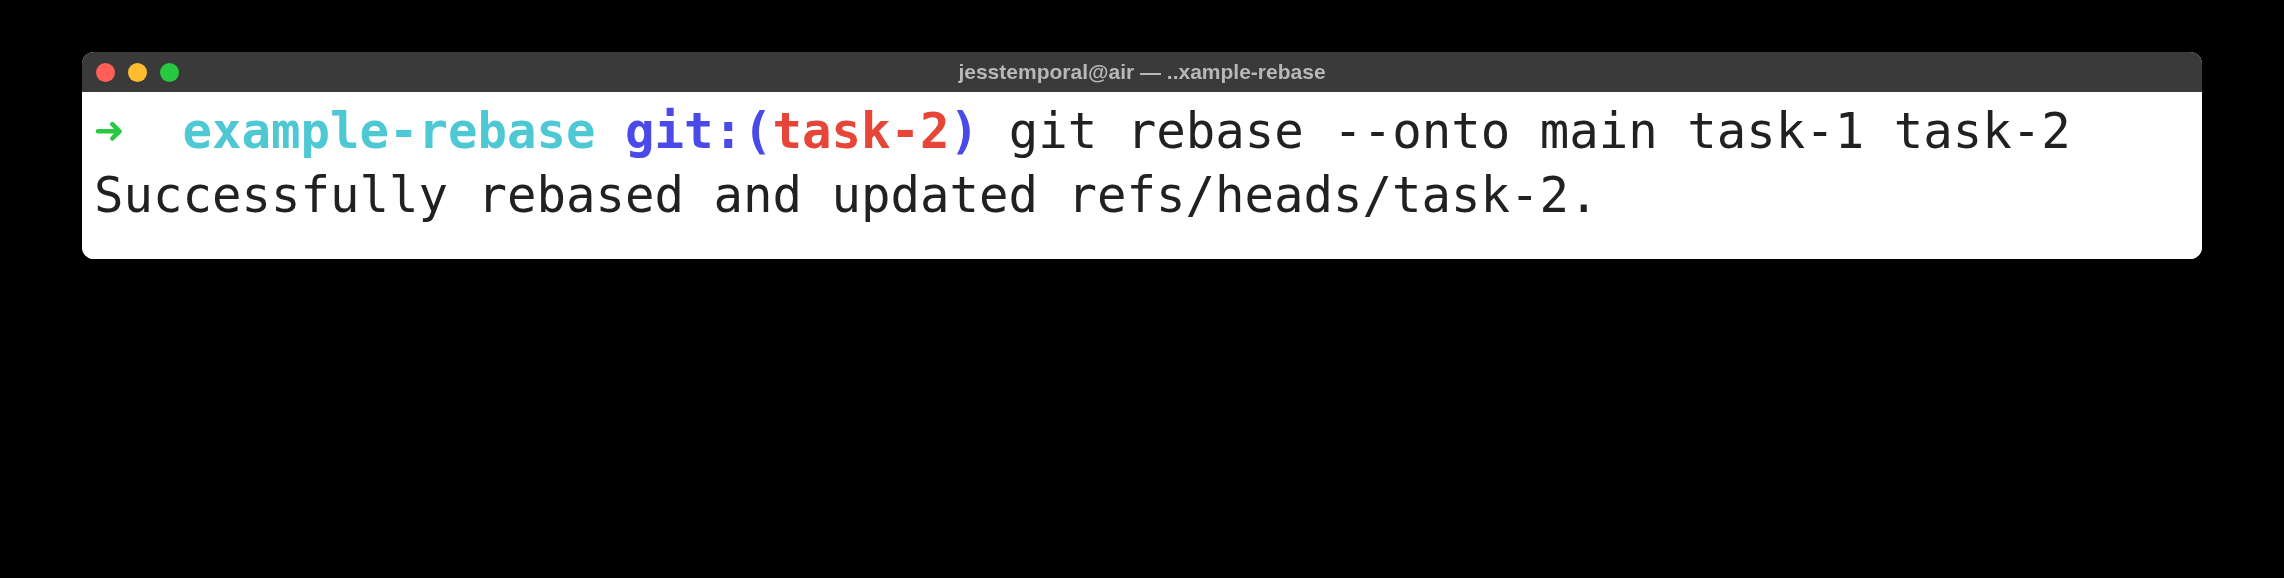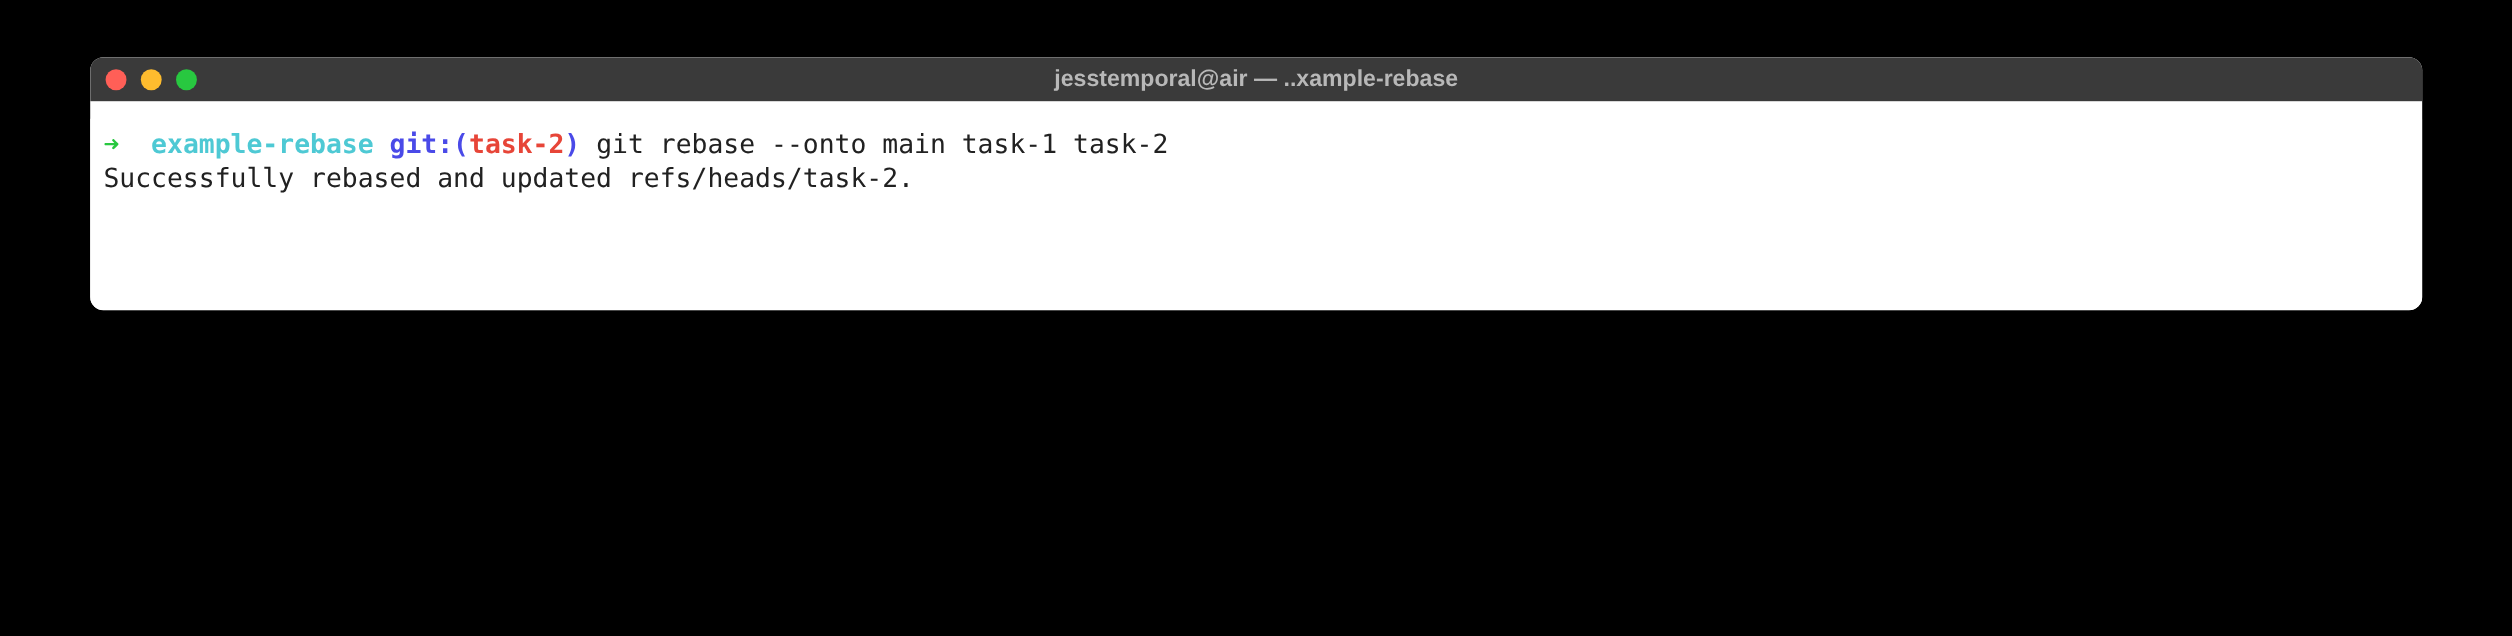--- a/index.html
+++ b/index.html
@@ -54,26 +54,25 @@
       position: absolute;
       left: 50%;
       transform: translateX(-50%);
       color: #b8b8b8;
       font-family: -apple-system, BlinkMacSystemFont, "Segoe UI", Helvetica, Arial, sans-serif;
       font-size: 21px;
       font-weight: 600;
     }
     .terminal-body {
       background: #ffffff;
-      padding: 8px 12px 104px 12px;
+      padding: 8px 12px 32px 12px;
       font-family: "SF Mono", "Menlo", "Monaco", "Consolas", monospace;
-      font-size: 24px;
+      font-size: 49px;
       line-height: 1.3;
       color: #000000;
-      margin-top: 16px;
     }
     .line {
       white-space: pre;
     }
     .arrow {
       color: #28c840;
       font-weight: bold;
     }
     .dir {
       color: #4ec9d4;

